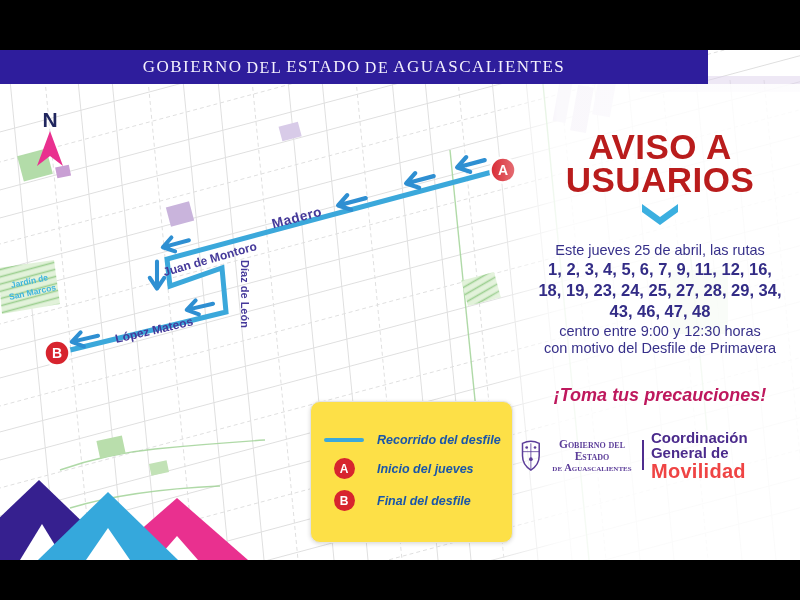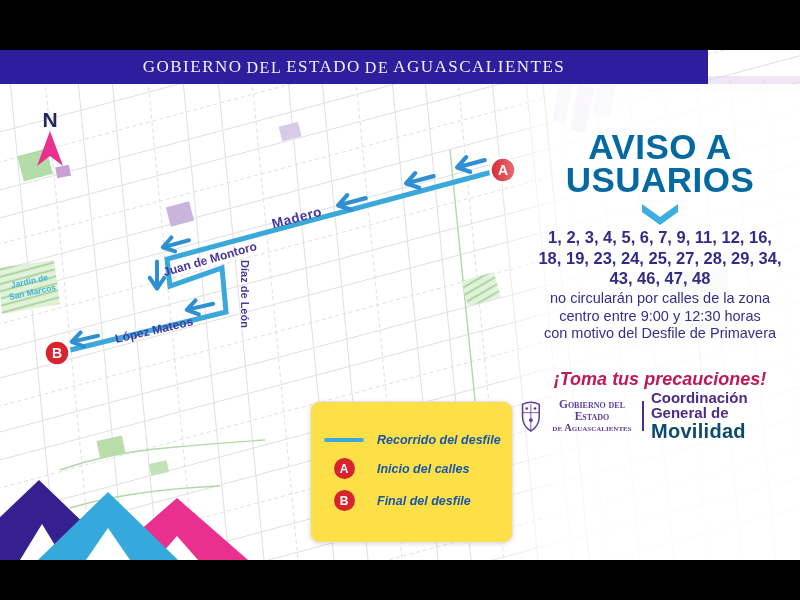--- a/index.html
+++ b/index.html
@@ -21,35 +21,35 @@
           border:1px solid #E4E4E4;border-radius:10px;box-shadow:0 1px 4px rgba(0,0,0,.14);
           z-index:3;display:flex;flex-direction:column;justify-content:space-evenly;padding:20px 0;}
   .legend-row{display:flex;align-items:center;}
   .legend-sym{width:66px;display:flex;justify-content:center;align-items:center;}
   .legend-line{width:40px;height:4px;border-radius:2px;background:#3BA8DB;}
   .legend-dot{width:21px;height:21px;border-radius:50%;background:#D7242E;color:#fff;
               display:flex;align-items:center;justify-content:center;font-size:12px;font-weight:bold;}
   .legend-label{font-size:12.5px;font-weight:bold;font-style:italic;color:#1A56A9;}
   
   #notice{position:absolute;left:520px;top:131px;width:280px;text-align:center;z-index:3;}
-  #notice-title{color:#0369a1;font-size:35px;font-weight:bold;line-height:.94;letter-spacing:.5px;}
+  #notice-title{color:#b91c1c;font-size:35px;font-weight:bold;line-height:.94;letter-spacing:.5px;}
   #chevron{margin:7px auto 0;display:block;}
   #notice-intro{margin-top:16px;font-size:14.5px;color:#37308A;line-height:1.15;}
   #route-numbers{margin-top:1px;font-size:16.5px;font-weight:bold;color:#332C86;line-height:1.26;}
   #notice-body{font-size:14.5px;color:#37308A;line-height:1.2;margin-top:1px;}
   #warning-text{margin-top:27px;font-size:18px;font-weight:bold;font-style:italic;color:#be185d;}
-  #footer-logo{display:flex;align-items:center;justify-content:center;gap:7px;}
+  #footer-logo{margin-top:24px;display:flex;align-items:center;justify-content:center;gap:7px;}
   #gov-name{font-family:"Liberation Serif",serif;color:#5C3D99;font-variant:small-caps;
             font-weight:bold;text-align:center;line-height:1.05;}
   #gov-name .l1{font-size:11.5px;}
   #gov-name .l2{font-size:10.5px;}
   #logo-divider{width:2px;height:30px;background:#4F2D8F;}
   #dept-name{text-align:left;line-height:1;}
   #dept-name .l1{font-size:15px;font-weight:bold;color:#4B2B8C;}
-  #dept-name .l2{font-size:20px;font-weight:bold;color:#0c4a6e;letter-spacing:.3px;margin-top:1px;}
+  #dept-name .l2{font-size:20px;font-weight:bold;color:#ef4444;letter-spacing:.3px;margin-top:1px;}
 </style>
 </head>
 <body>
 
 <div id="stage">
 
   <svg id="map-svg" width="800" height="600" viewBox="0 0 800 600">
     <defs>
       <pattern id="parkstripes" width="7" height="7" patternUnits="userSpaceOnUse" patternTransform="rotate(-15)">
         <rect width="7" height="7" fill="#E2F2DA"></rect>
@@ -198,45 +198,45 @@
     <div class="legend-row">
       <span class="legend-sym">
           <span class="legend-line"></span>
         </span>
       <span class="legend-label">Recorrido del desfile</span>
     </div>
     <div class="legend-row">
       <span class="legend-sym">
           <span class="legend-dot">A</span>
         </span>
-      <span class="legend-label">Inicio del calles</span>
+      <span class="legend-label">Inicio del jueves</span>
     </div>
     <div class="legend-row">
       <span class="legend-sym">
           <span class="legend-dot">B</span>
         </span>
       <span class="legend-label">Final del desfile</span>
     </div>
   </div>
 
   <div id="notice">
     <div id="notice-title">
       <div>AVISO A</div>
       <div>USUARIOS</div>
     </div>
     <svg id="chevron" width="36" height="22" viewBox="0 0 36 22">
       <polygon points="0,0 18,13 36,0 36,8 18,21 0,8" fill="#3BAFE0"></polygon>
     </svg>
+    <div id="notice-intro">Este jueves 25 de abril, las rutas</div>
     <div id="route-numbers">
       <div>1, 2, 3, 4, 5, 6, 7, 9, 11, 12, 16,</div>
       <div>18, 19, 23, 24, 25, 27, 28, 29, 34,</div>
       <div>43, 46, 47, 48</div>
     </div>
     <div id="notice-body">
-      <div>no circularán por calles de la zona</div>
       <div>centro entre 9:00 y 12:30 horas</div>
       <div>con motivo del Desfile de Primavera</div>
     </div>
     <div id="warning-text">¡Toma tus precauciones!</div>
 
     <div id="footer-logo">
       <svg width="26" height="38" viewBox="0 0 26 38">
         <path d="M3,5 Q13,0 23,5 L23,20 Q23,31 13,37 Q3,31 3,20 Z" fill="none" stroke="#5C3D99" stroke-width="1.8"></path>
         <path d="M3,15 H23 M13,5 V37" stroke="#5C3D99" stroke-width="1"></path>
         <circle cx="8" cy="10" r="1.6" fill="#5C3D99"></circle>

